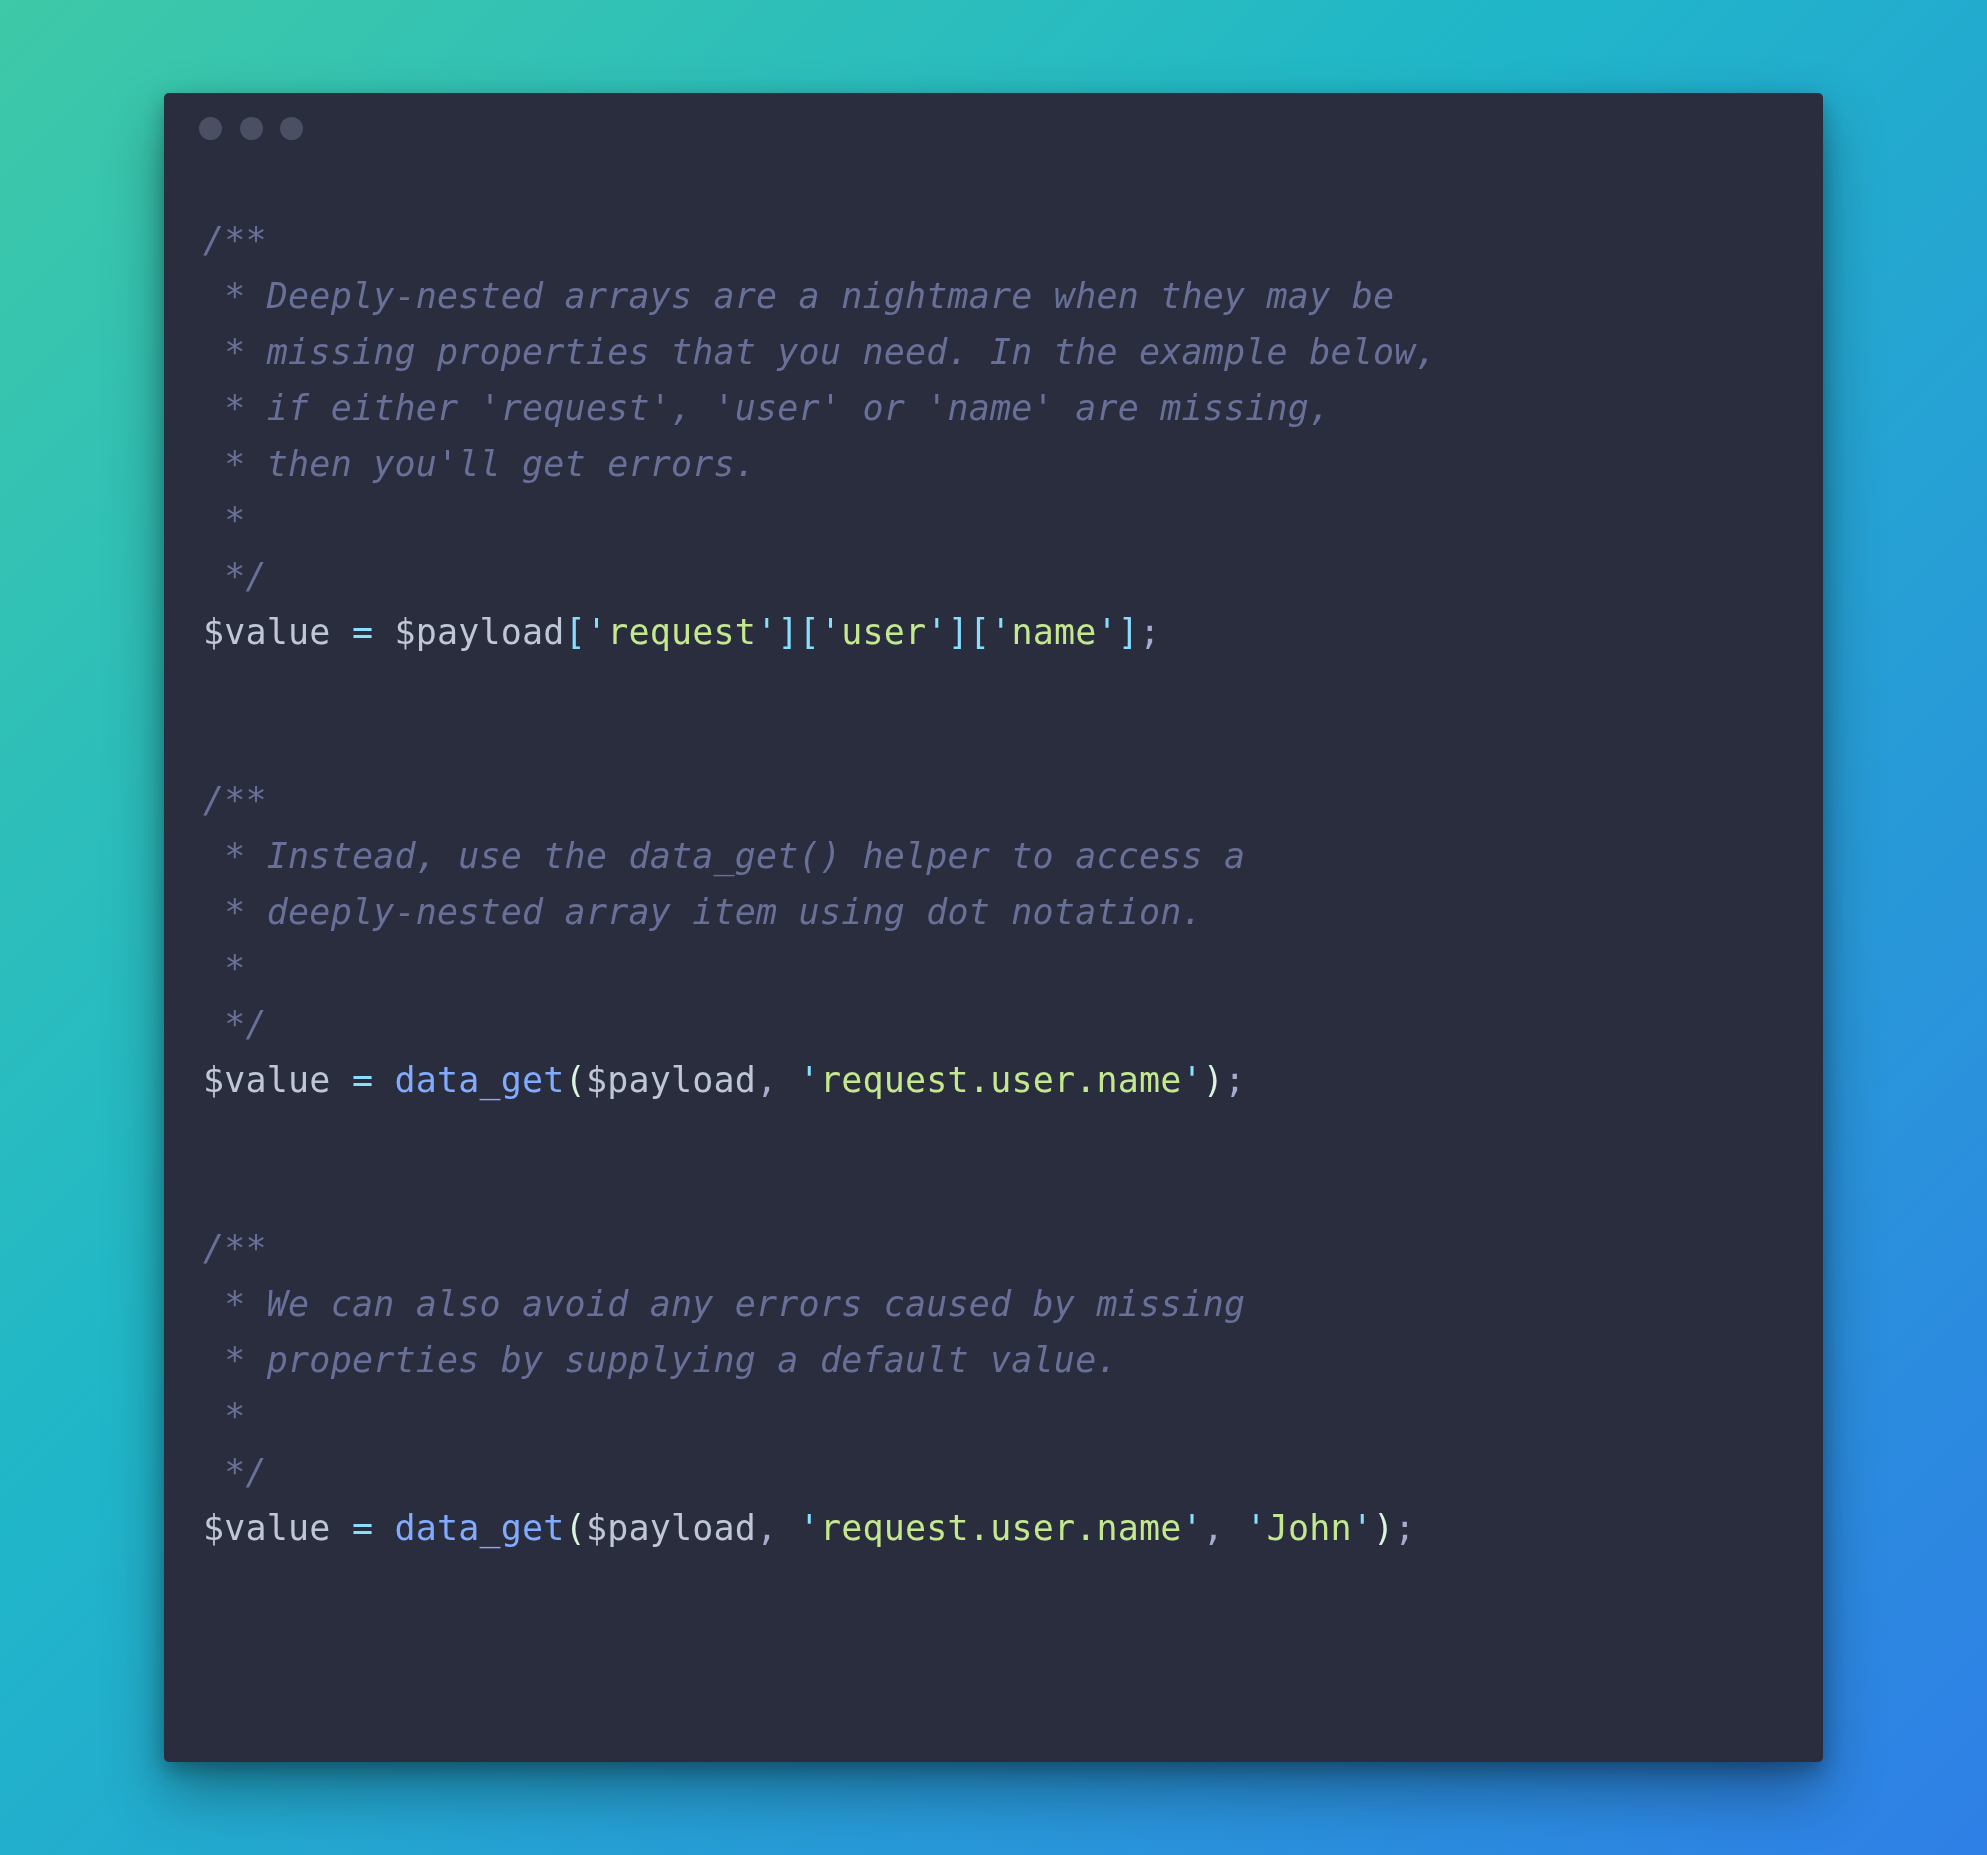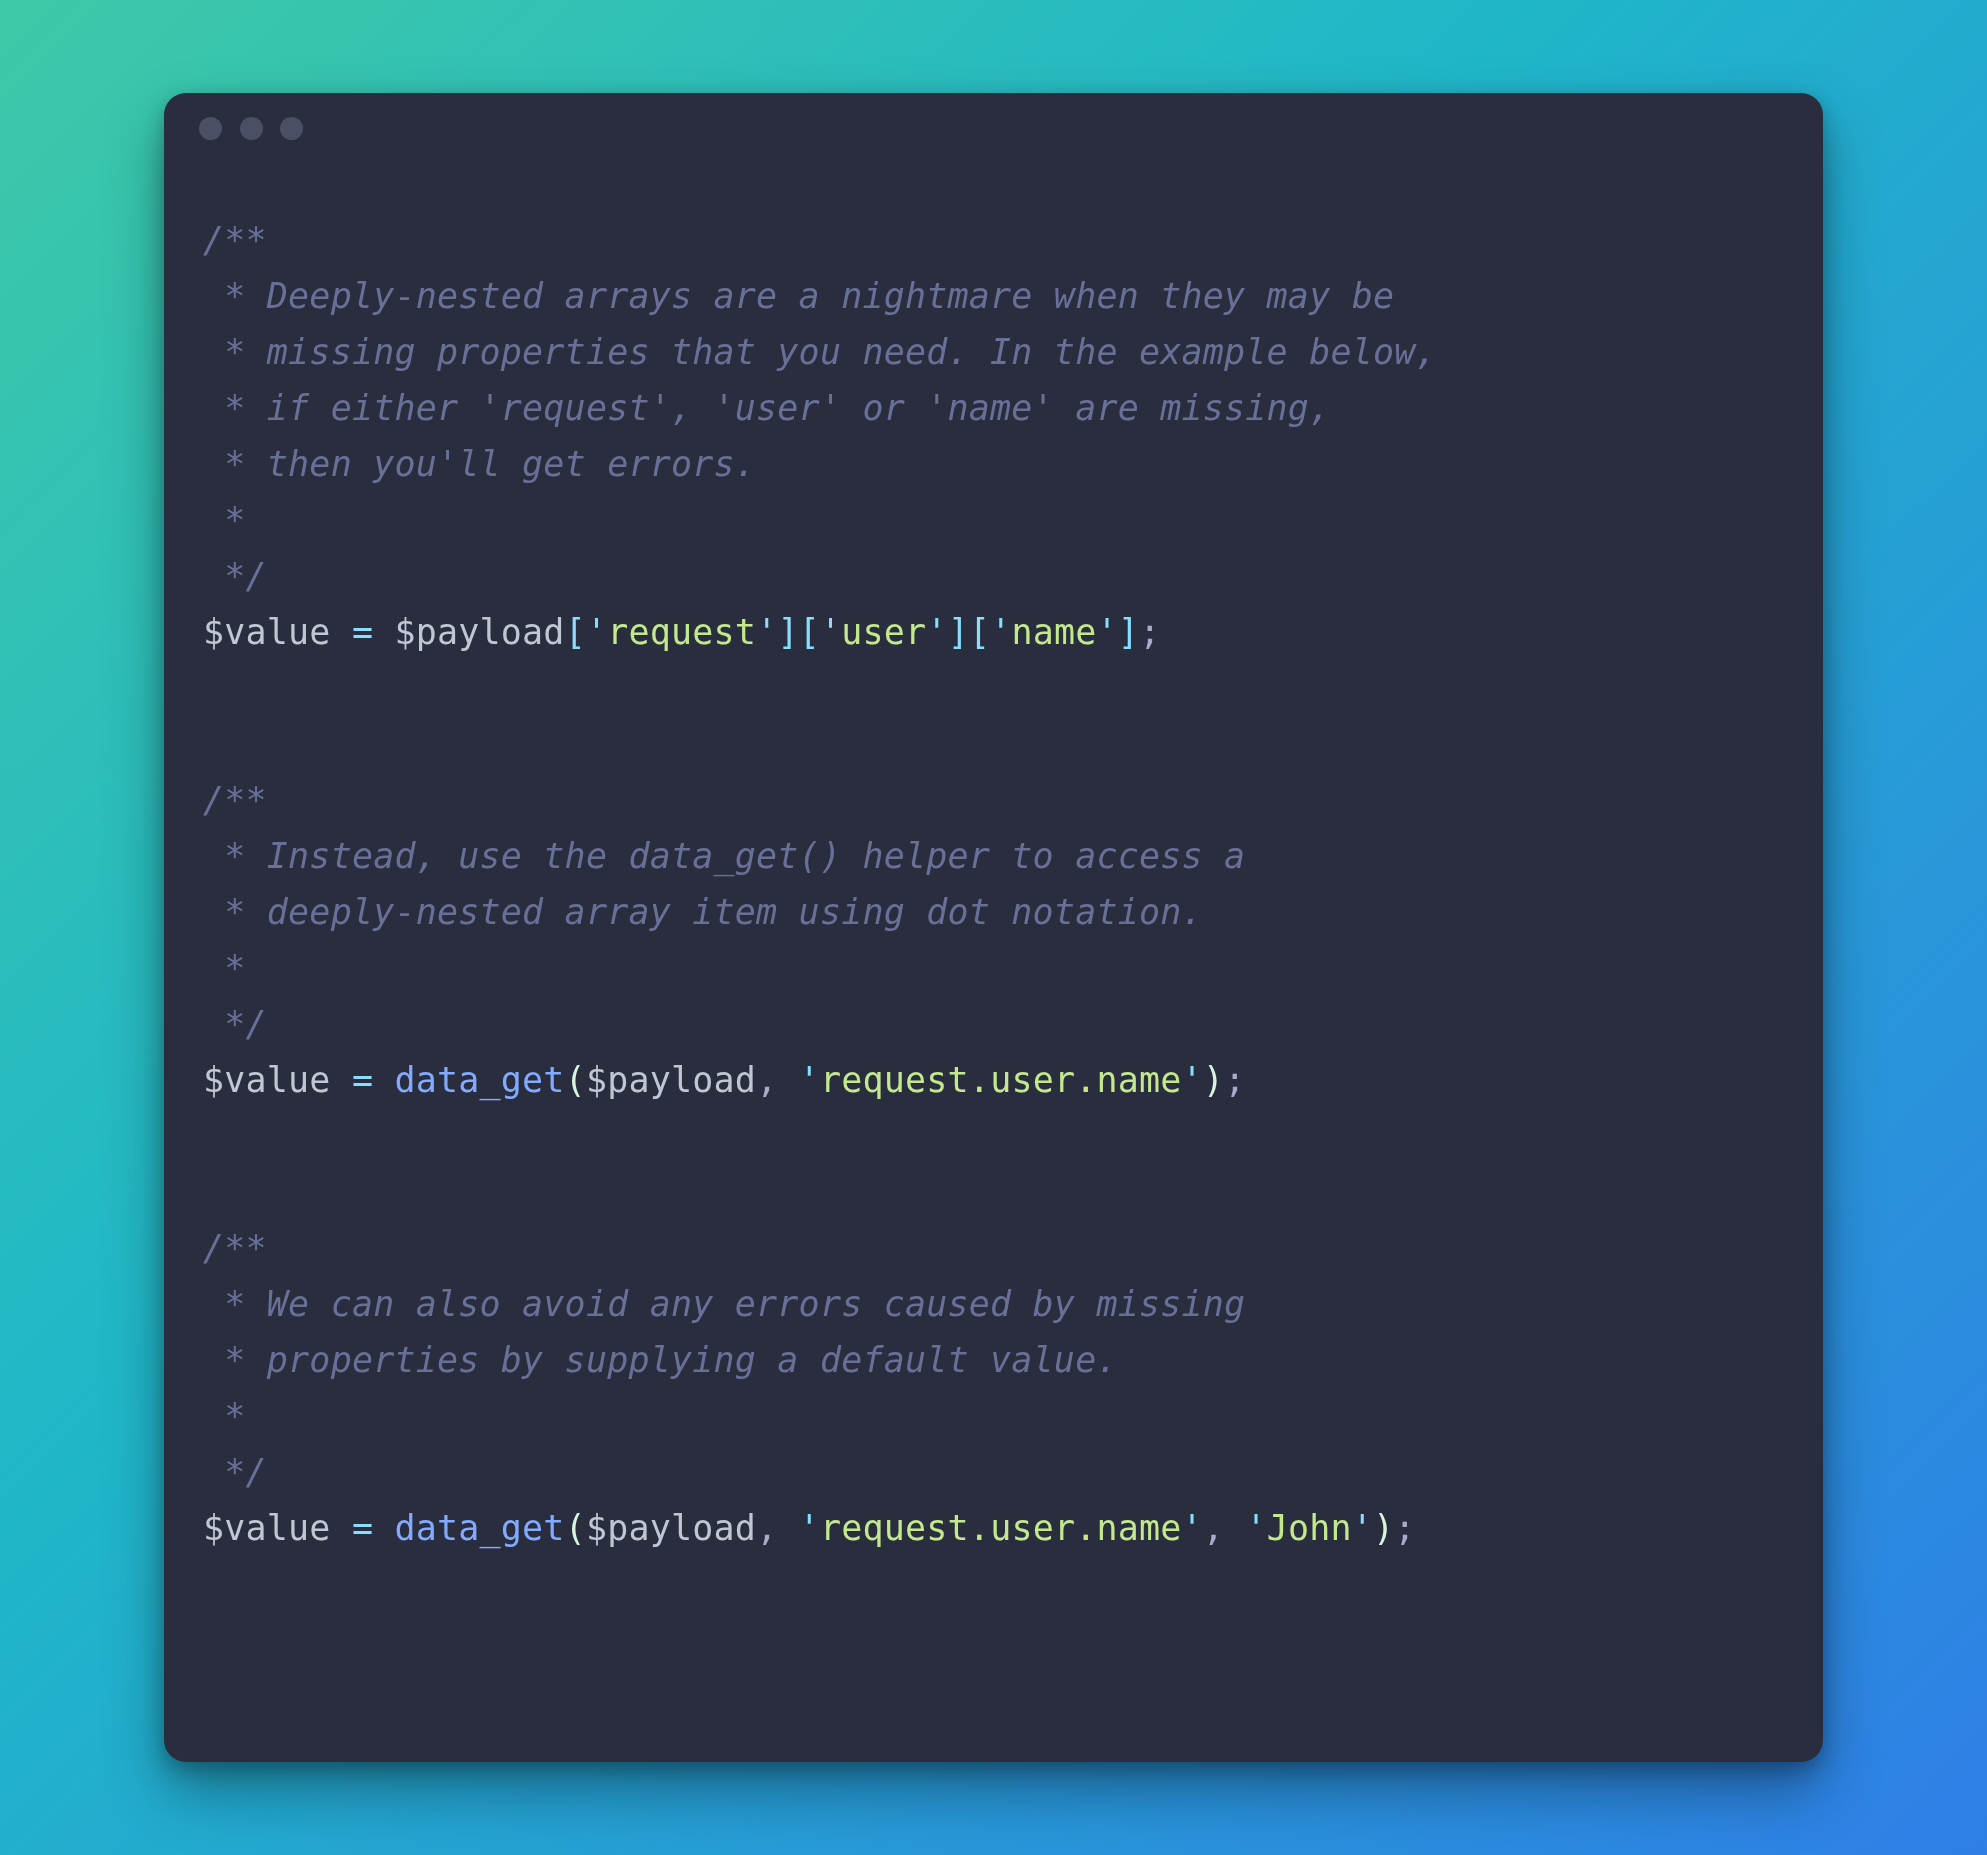--- a/index.html
+++ b/index.html
@@ -14,21 +14,21 @@
   .stage {
     position: relative;
     width: 1987px;
     height: 1855px;
     display: flex;
     align-items: center;
     justify-content: center;
   }
   .window {
     background: #292D3E;
-    border-radius: 22px;
+    border-radius: 5px;
     box-shadow: 0 29px 58px rgba(0,0,0,0.35), 0 7.8px 19.4px rgba(0,0,0,0.25);
     width: 1659px;
     height: 1669px;
     box-sizing: border-box;
     display: flex;
     flex-direction: column;
   }
   .titlebar {
     height: 70px;
     display: flex;

